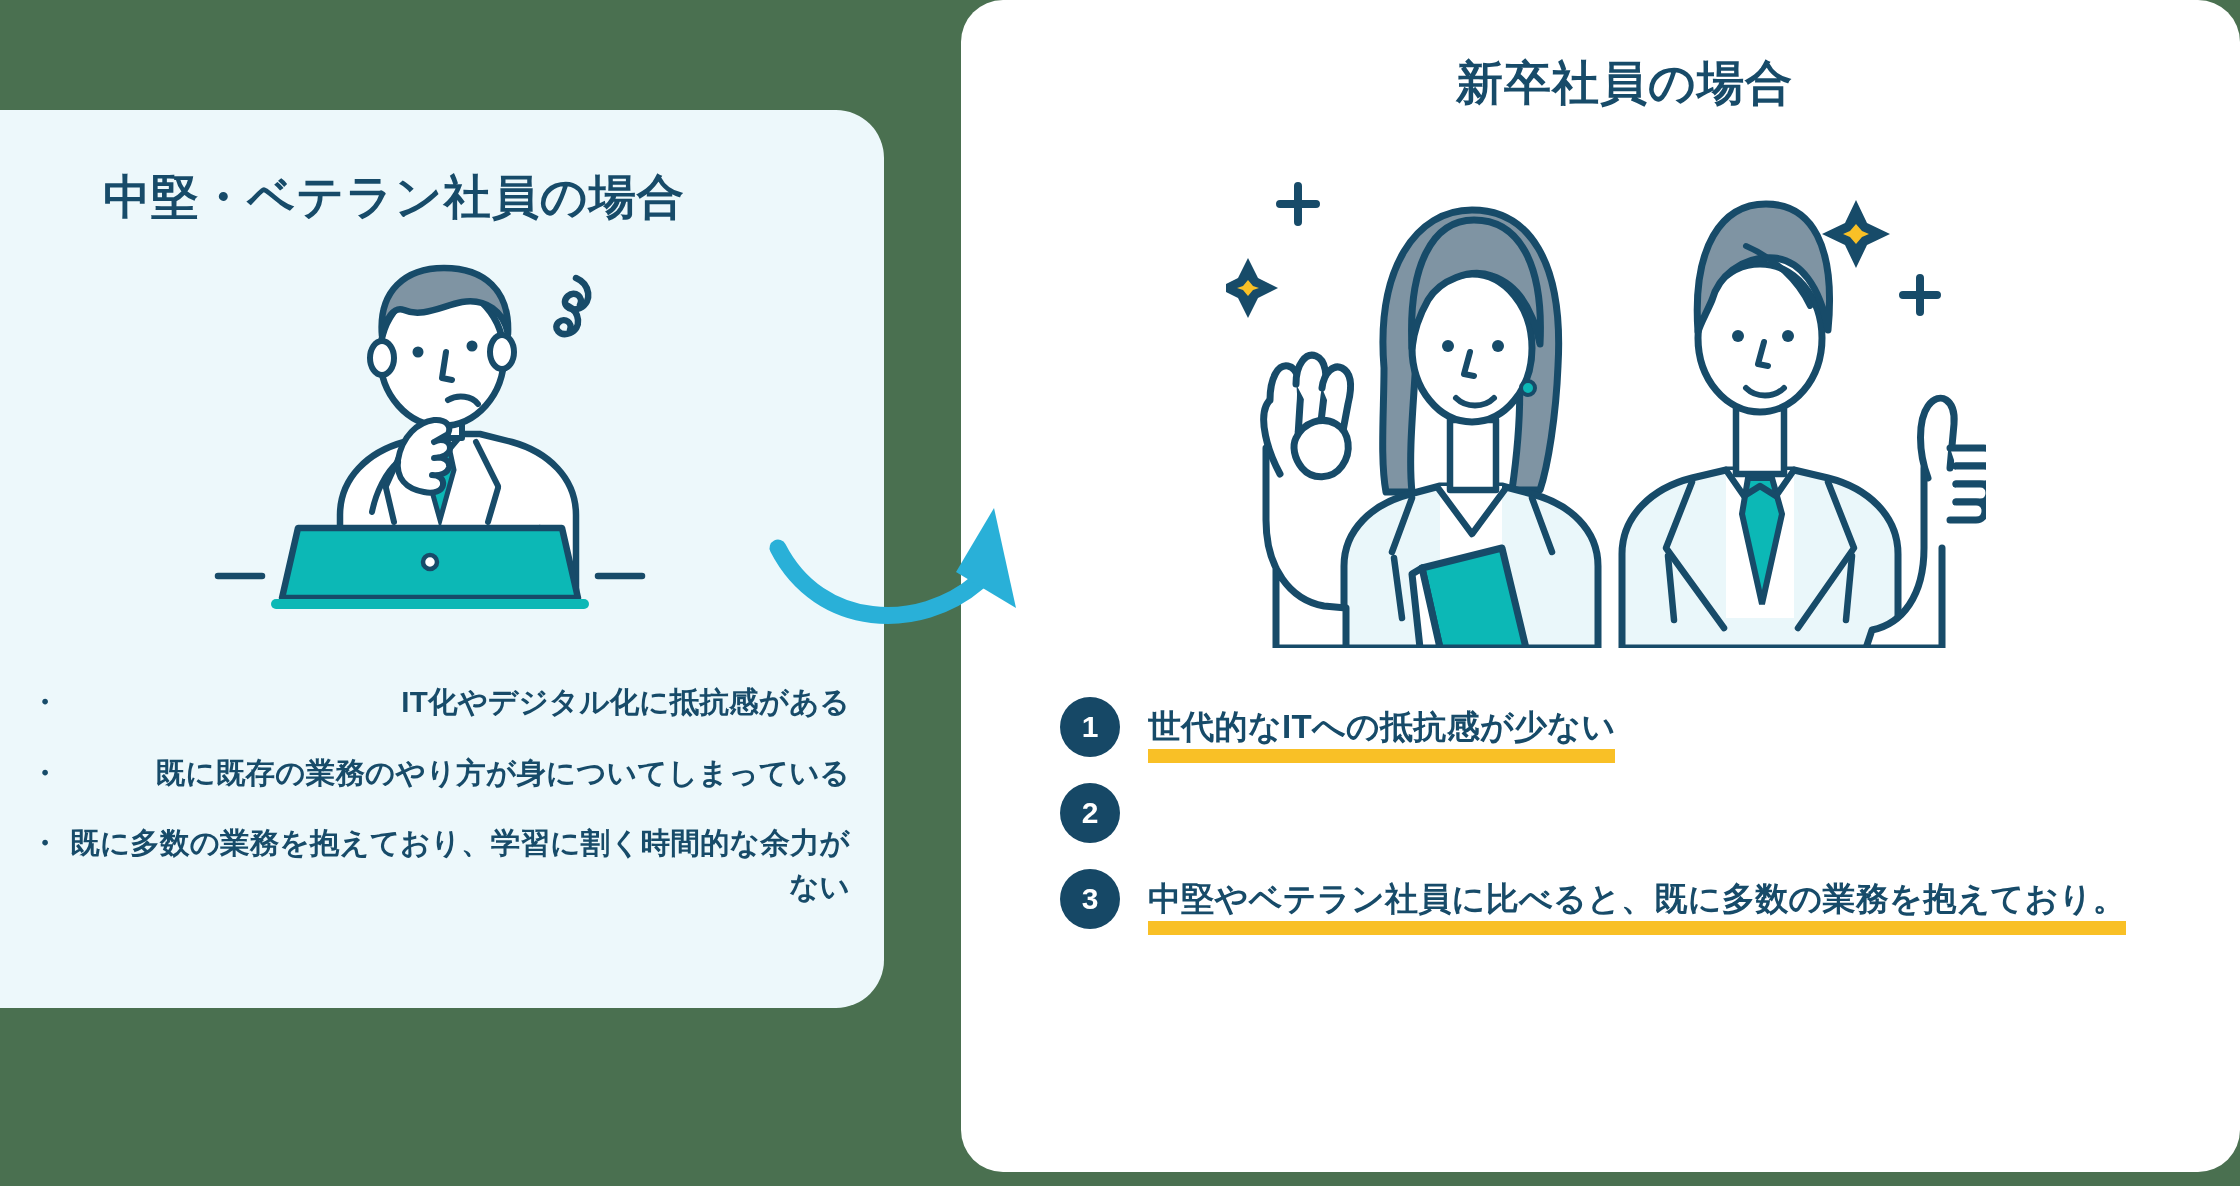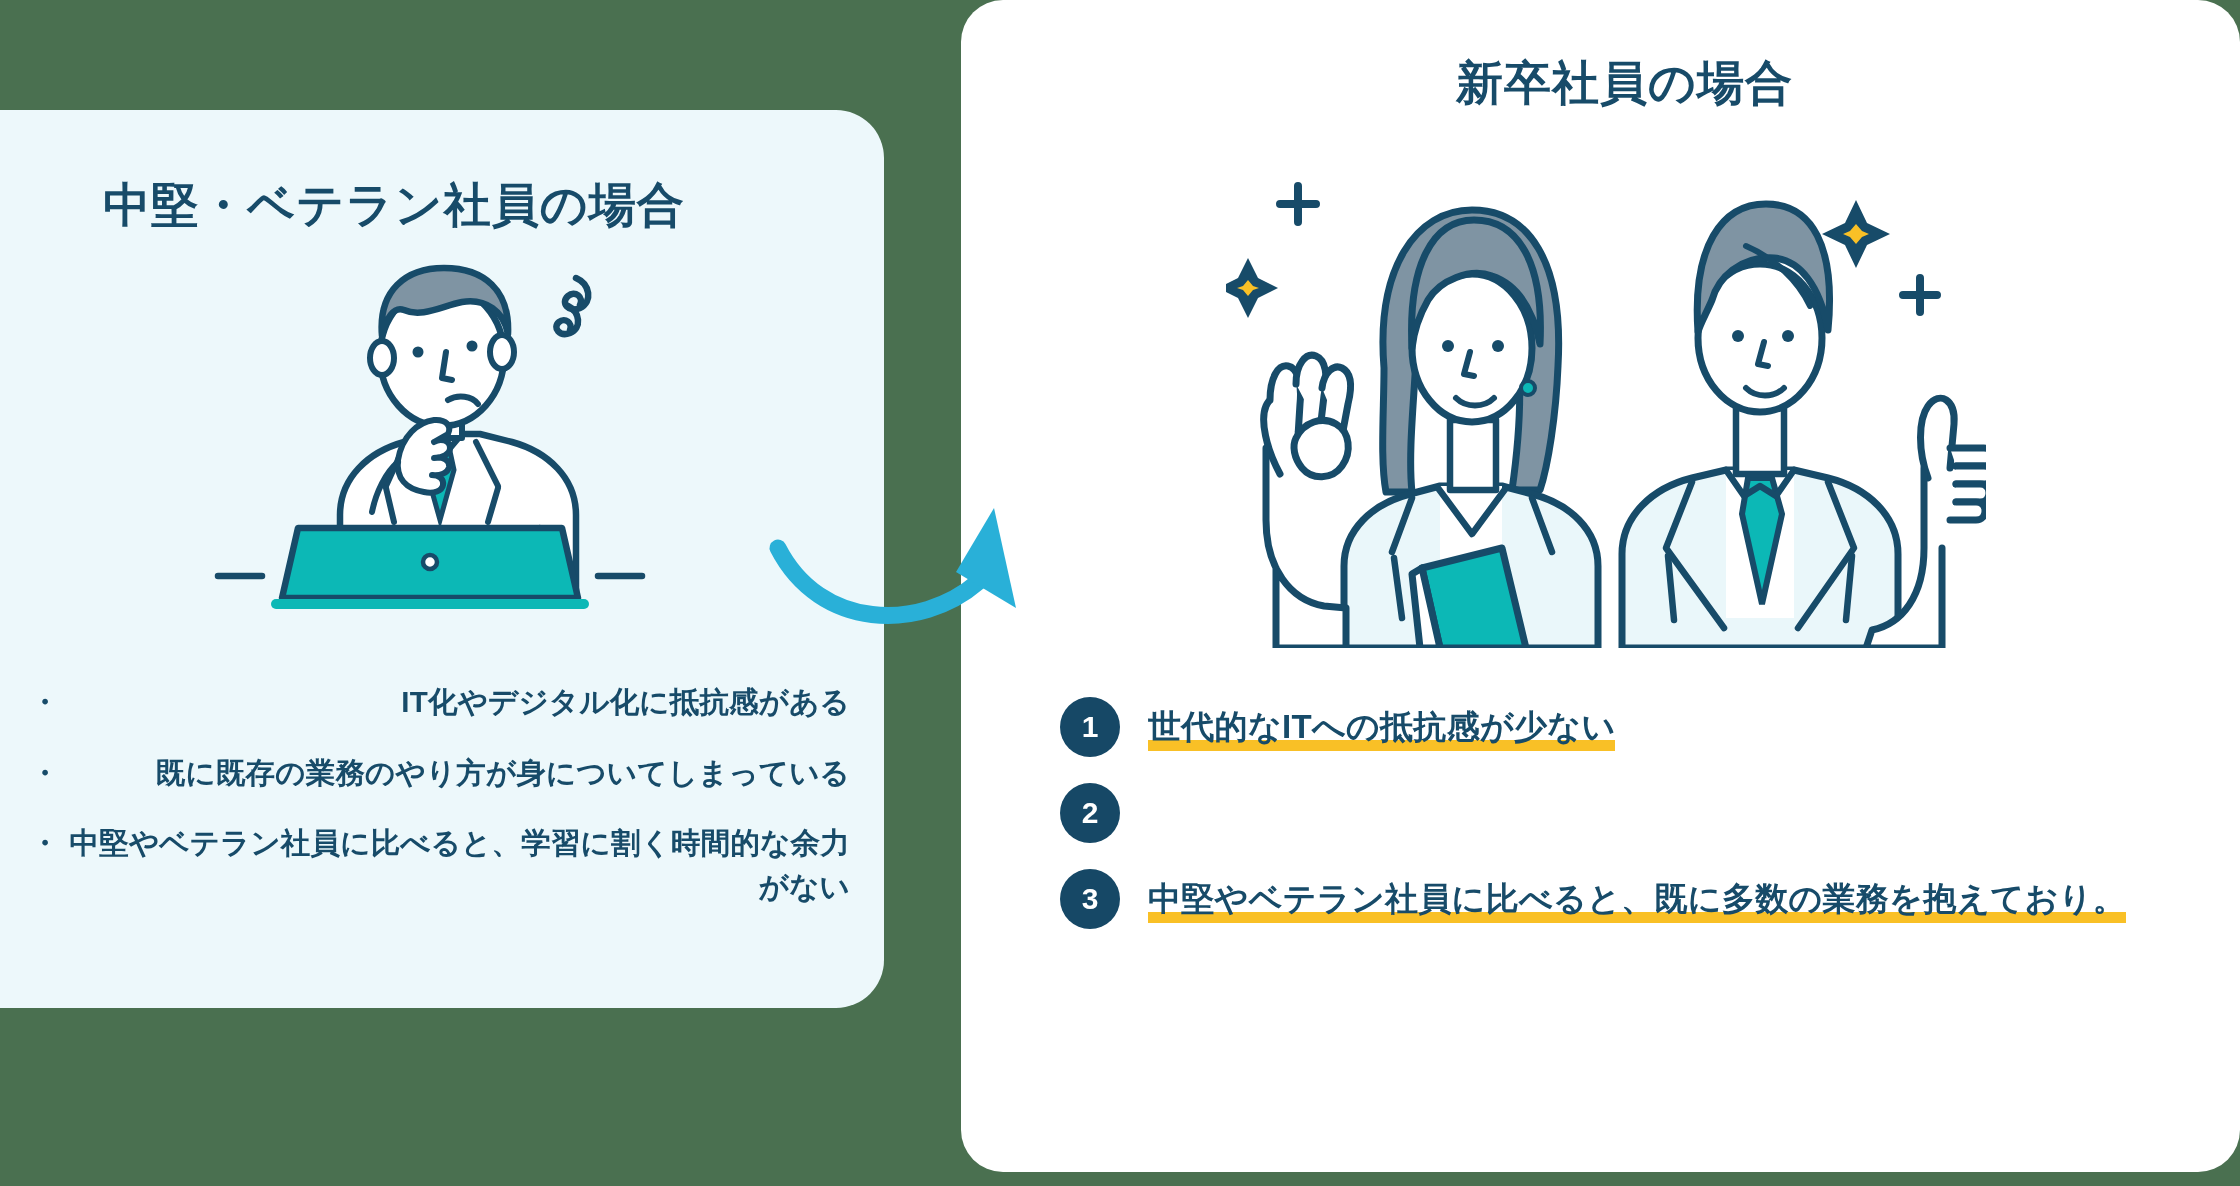--- a/index.html
+++ b/index.html
@@ -22,21 +22,21 @@
     top: 110px;
     width: 944px;
     height: 898px;
     background: #edf8fb;
     border-radius: 48px;
     box-sizing: border-box;
   }
   #left-title {
     position: absolute;
     left: 60px;
-    top: 64px;
+    top: 56px;
     width: 788px;
     text-align: center;
     font-size: 47px;
     font-weight: 700;
     color: #174b69;
     letter-spacing: 1px;
   }
   #left-illustration {
     position: absolute;
     left: 250px;
@@ -140,21 +140,21 @@
     flex: 1 1 auto;
     font-size: 33px;
     font-weight: 700;
     color: #174b69;
     line-height: 1.62;
     letter-spacing: 0.3px;
     padding-top: 5px;
   }
   .num-text .hl {
     background: linear-gradient(to top, #f9c026 0%, #f9c026 26%, transparent 26%, transparent 100%);
-    padding-bottom: 6px;
+    padding-bottom: 18px;
   }
 </style>
 </head>
 <body>
 
 <div id="left-card">
 
   <div id="left-title">中堅・ベテラン社員の場合</div>
 
   <div id="left-illustration">
@@ -217,21 +217,21 @@
     <div class="bullet-row">
       <span class="bullet-mark">・</span>
       <span class="bullet-text">IT化やデジタル化に抵抗感がある</span>
     </div>
     <div class="bullet-row">
       <span class="bullet-mark">・</span>
       <span class="bullet-text">既に既存の業務のやり方が身についてしまっている</span>
     </div>
     <div class="bullet-row">
       <span class="bullet-mark">・</span>
-      <span class="bullet-text">中堅やベテラン社員に比べると、学習に割く時間的な余力がない</span>
+      <span class="bullet-text">既に多数の業務を抱えており、学習に割く時間的な余力がない</span>
     </div>
   </div>
 </div>
 
 <div id="arrow-connector">
   <svg viewBox="0 0 320 200" width="320" height="200" xmlns="http://www.w3.org/2000/svg">
     <path d="M18 68 C60 150 160 152 218 102" fill="none" stroke="#29b0d8" stroke-width="17" stroke-linecap="round"></path>
     <path d="M234 28 L256 128 L196 92 Z" fill="#29b0d8"></path>
   </svg>
 </div>

